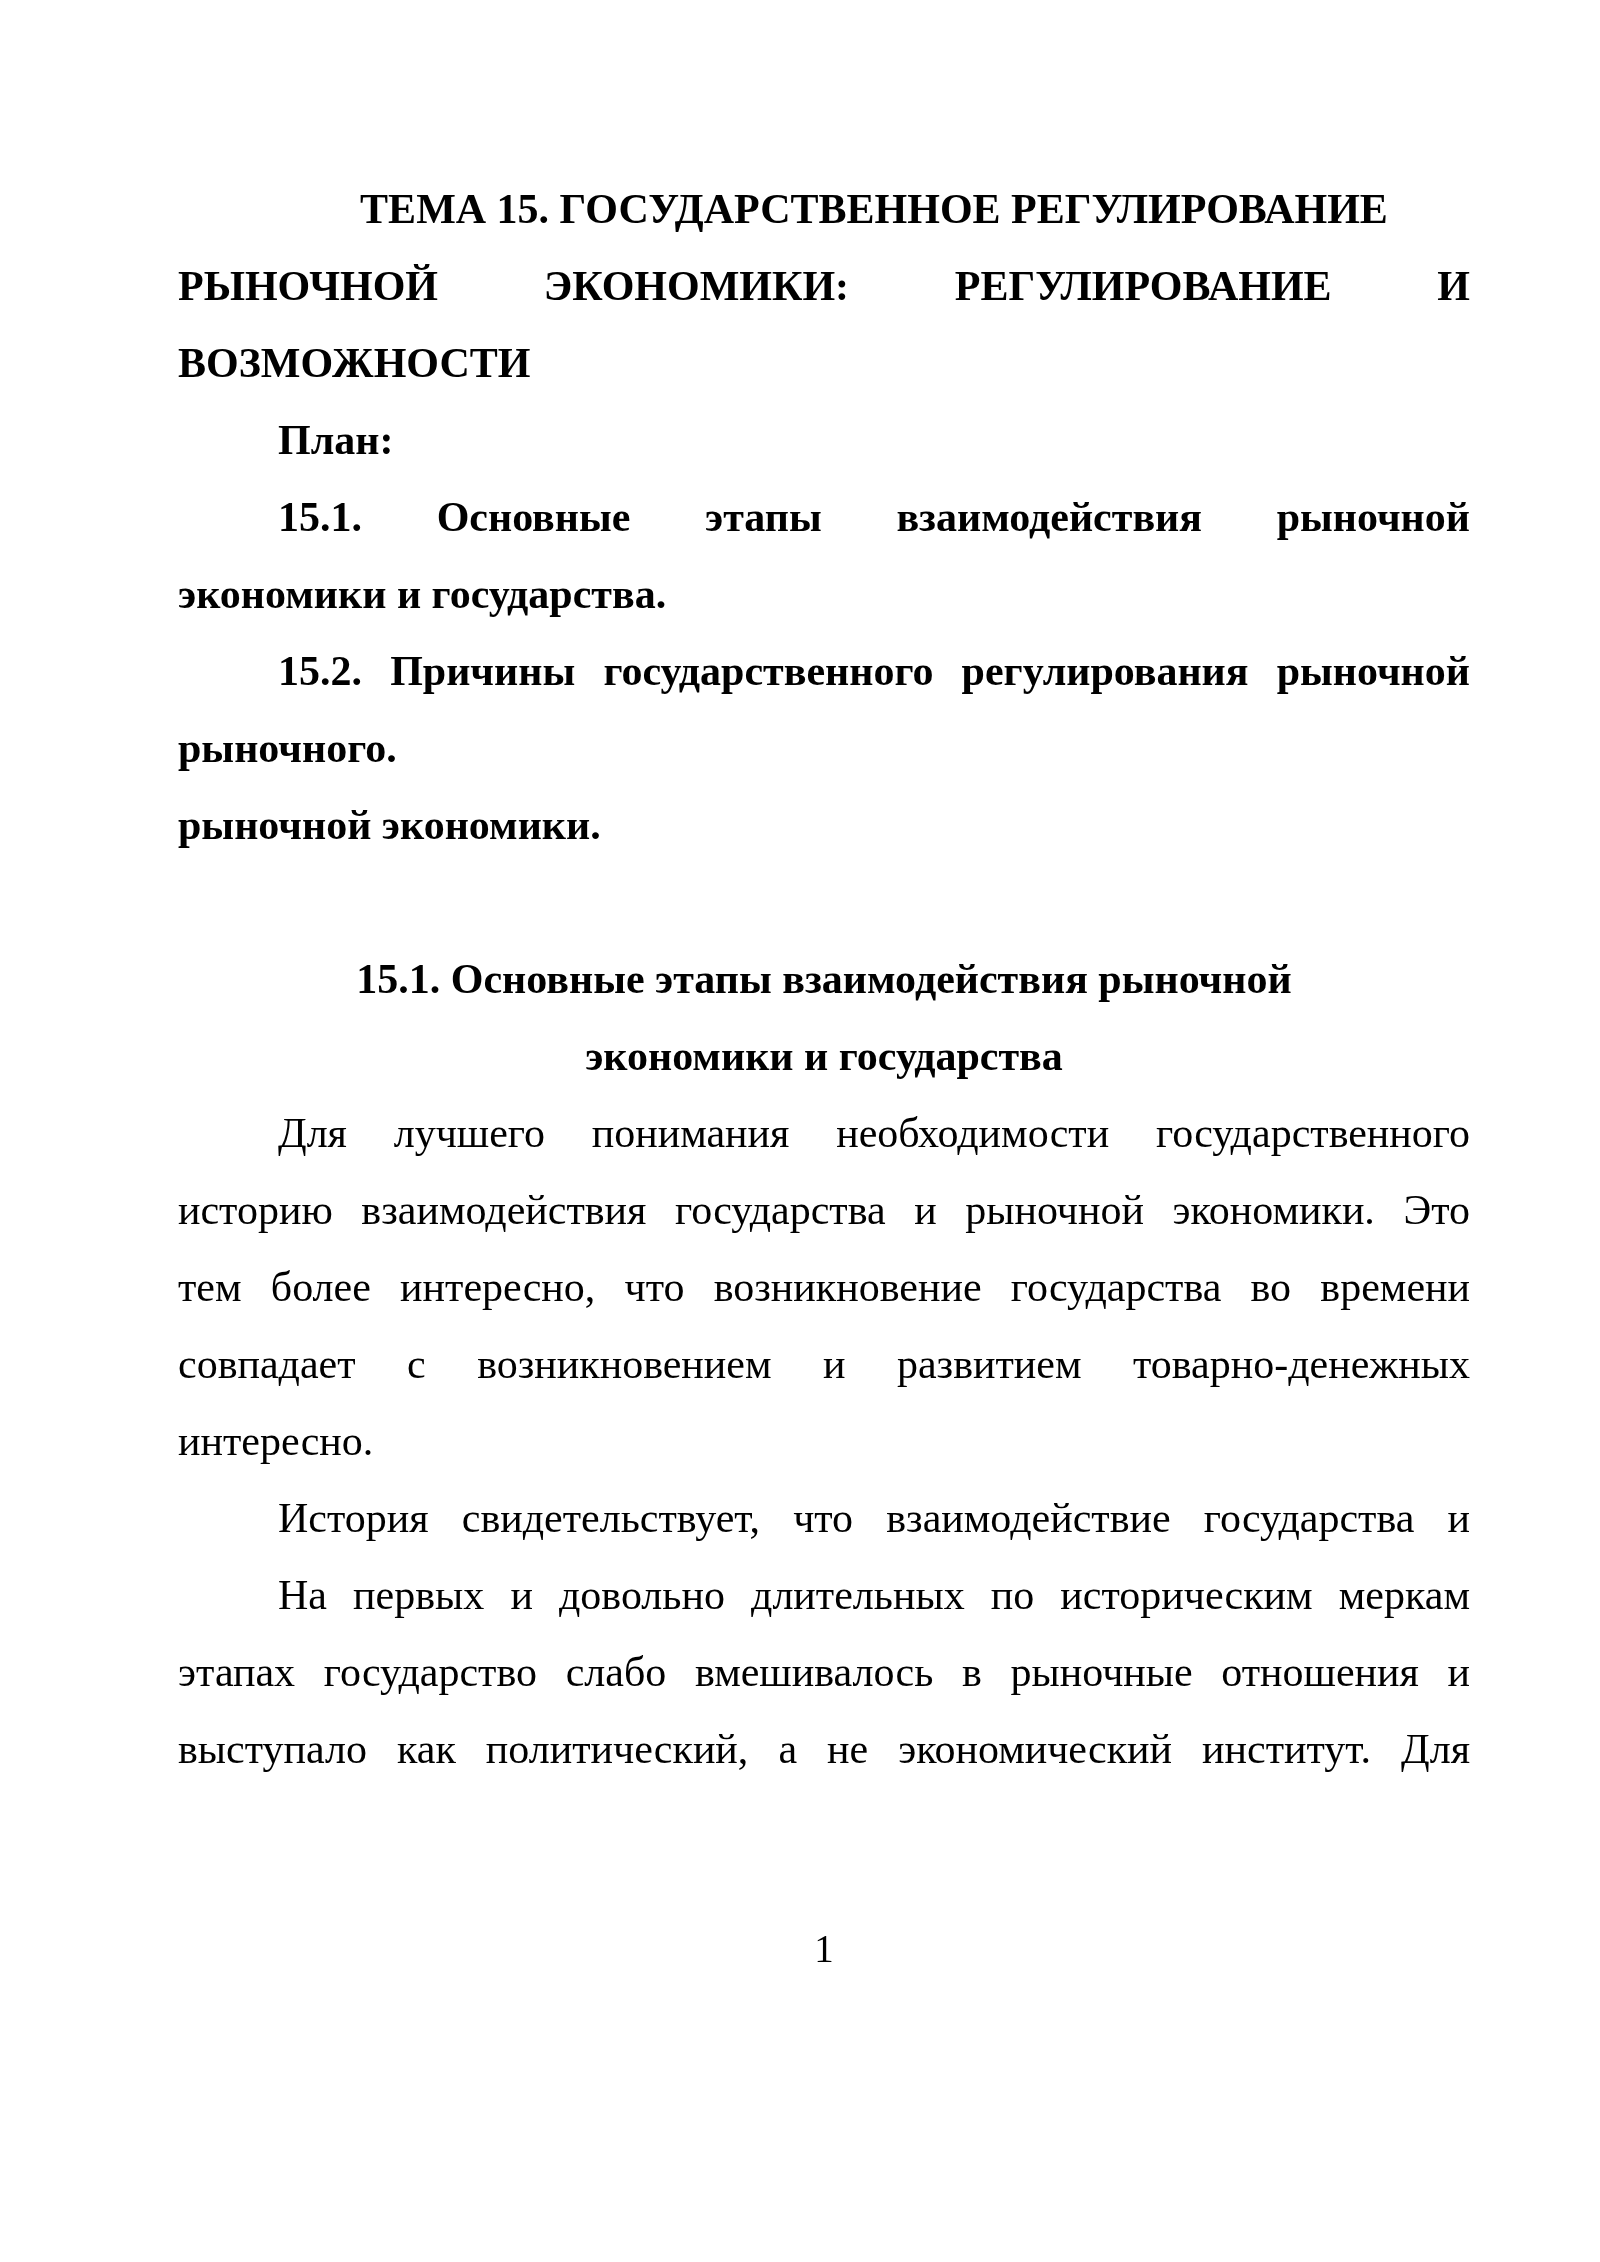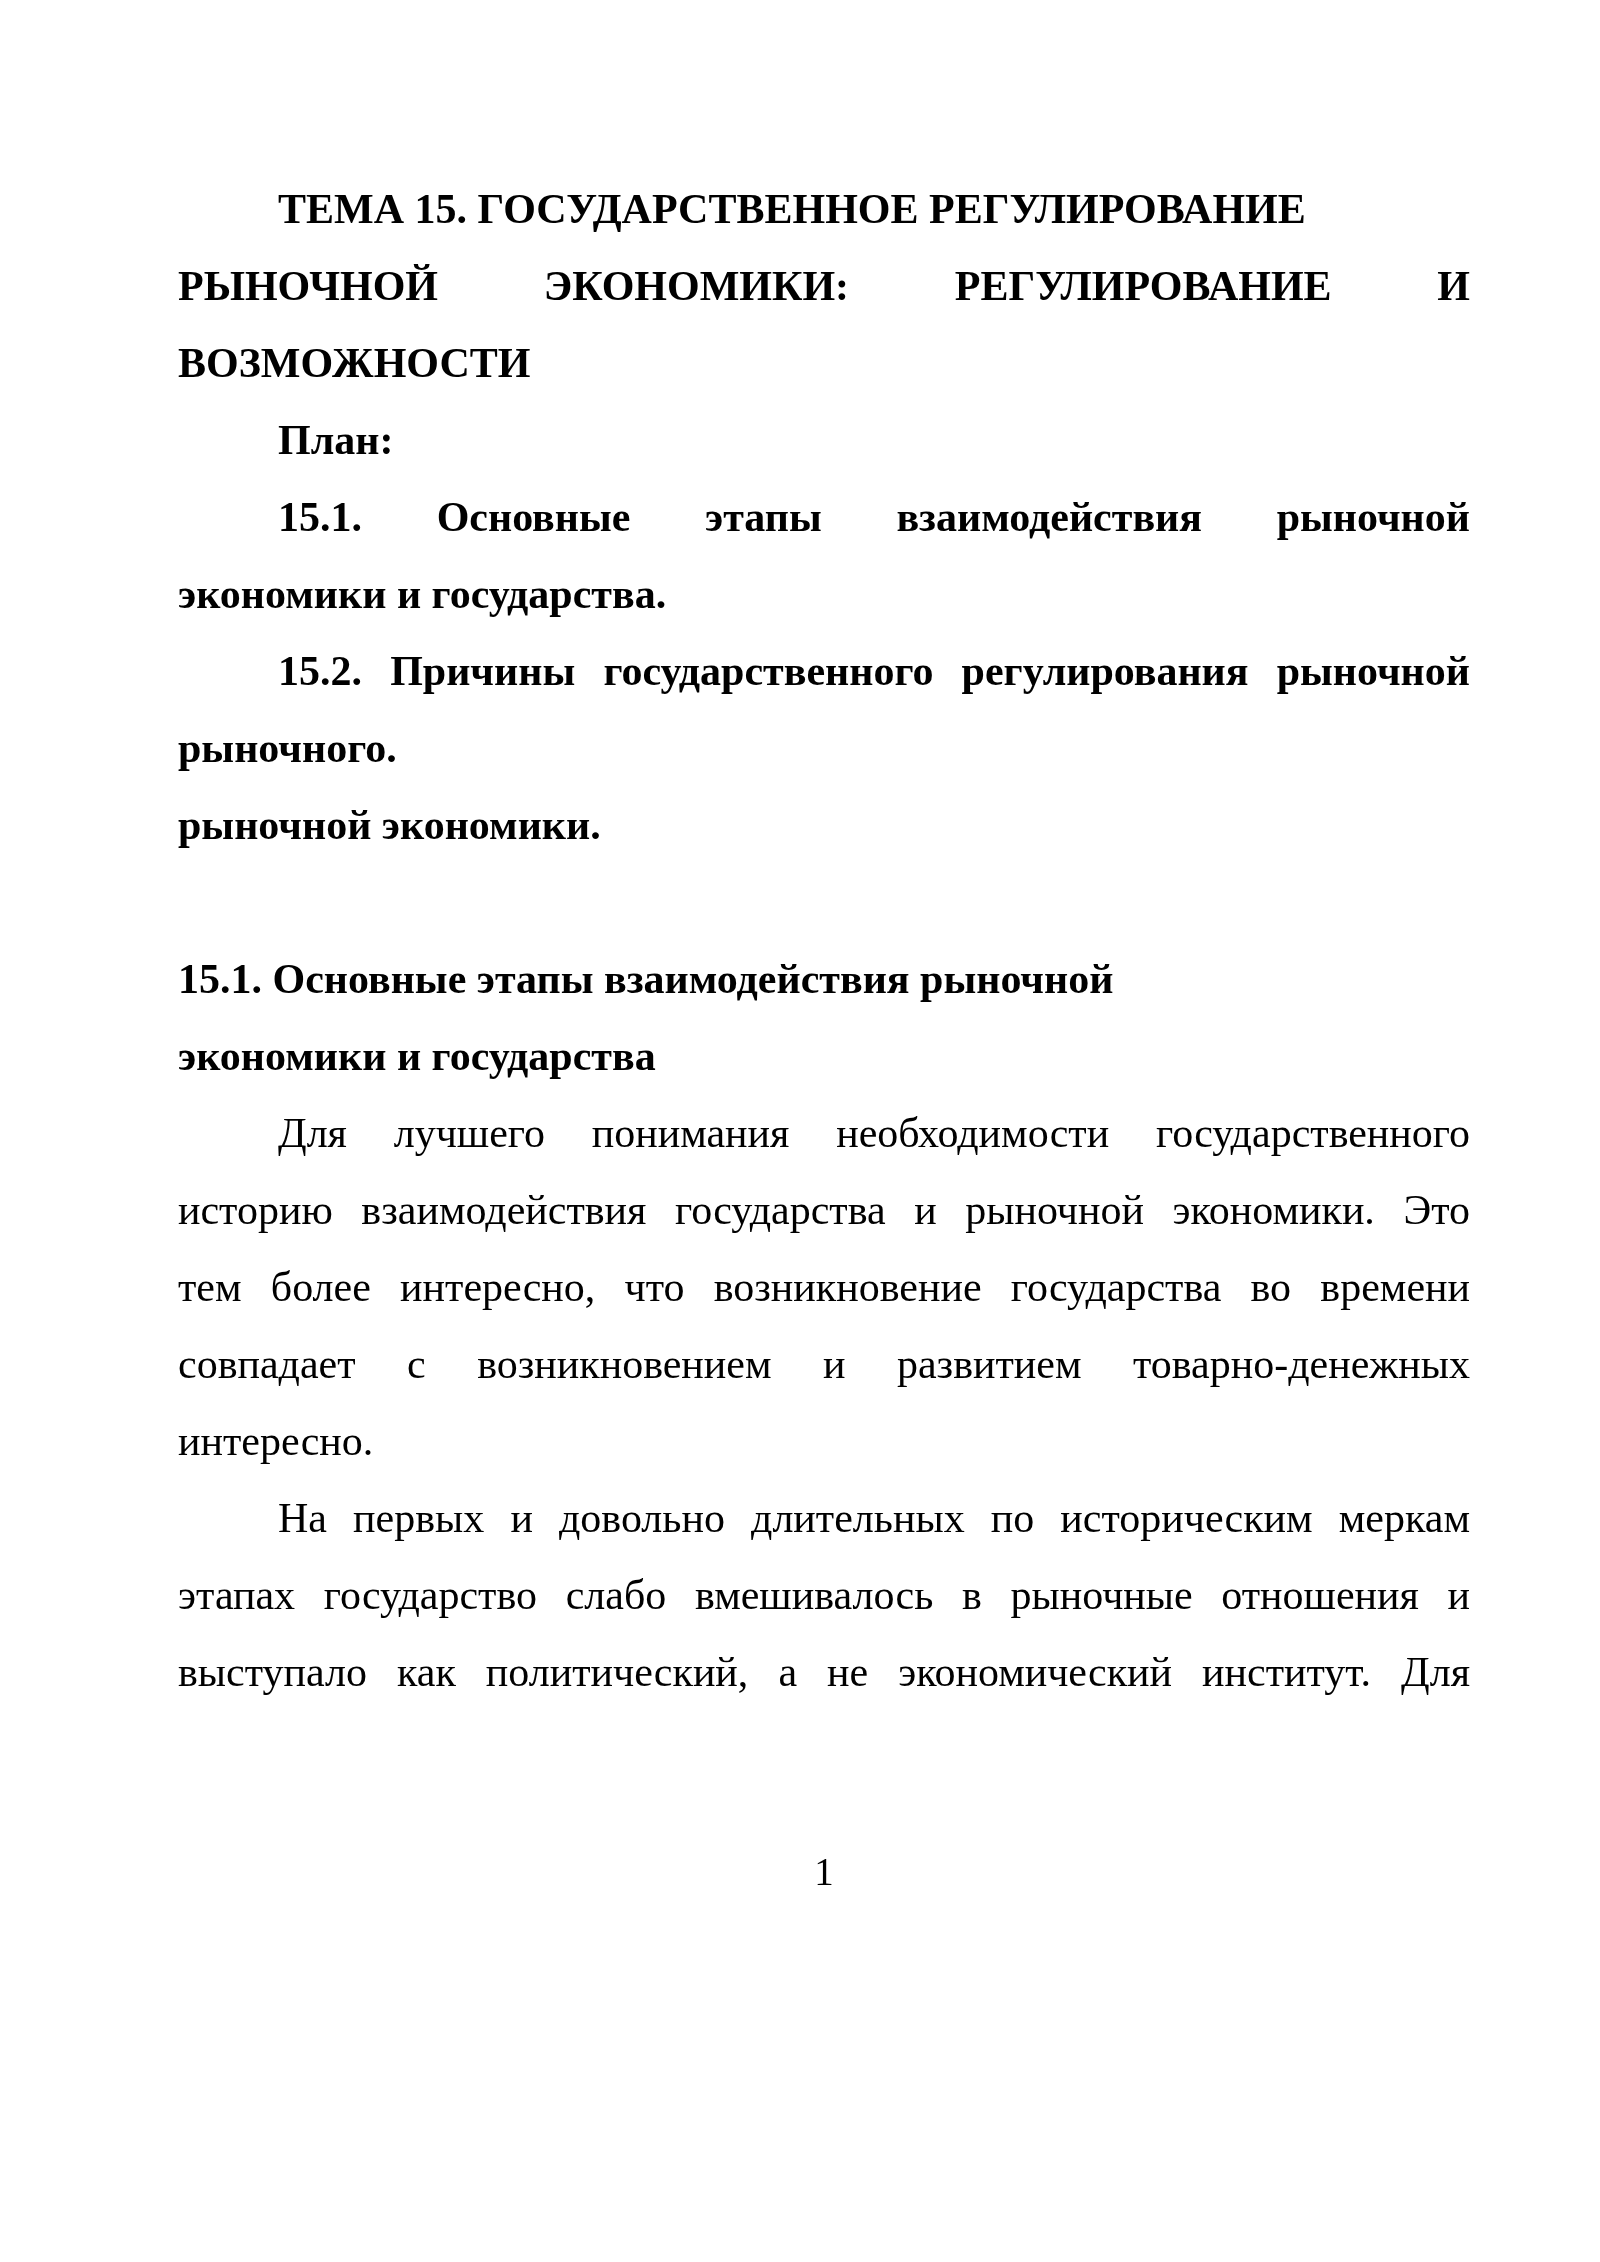--- a/index.html
+++ b/index.html
@@ -17,21 +17,21 @@
     padding: 171px 130px 0 178px;
     overflow: hidden;
     font-family: "Liberation Serif", "DejaVu Serif", serif;
   }
   .t {
     font-size: 42px;
     line-height: 77px;
     white-space: normal;
   }
   .bold { font-weight: 700; }
-  .center { }
+  .center { text-align: center; }
   .jfull {
     text-align: justify;
     text-align-last: justify;
   }
   .ind { padding-left: 100px; }
   .blank { height: 77px; }
   .footer {
     margin-top: 122px;
     text-align: center;
     font-size: 39px;
@@ -76,20 +76,21 @@
 
     <div>
       <div class="t jfull ind">Для лучшего понимания необходимости государственного</div>
       <div class="t jfull">историю взаимодействия государства и рыночной экономики. Это</div>
       <div class="t jfull">тем более интересно, что возникновение государства во времени</div>
       <div class="t jfull">совпадает с возникновением и развитием товарно-денежных</div>
       <div class="t">интересно.</div>
     </div>
 
     <div>
+      <div class="t jfull ind">История свидетельствует, что взаимодействие государства и</div>
     </div>
 
     <div>
       <div class="t jfull ind">На первых и довольно длительных по историческим меркам</div>
       <div class="t jfull">этапах государство слабо вмешивалось в рыночные отношения и</div>
       <div class="t jfull">выступало как политический, а не экономический институт. Для</div>
     </div>
   </div>
 
   <div class="footer">1</div>

